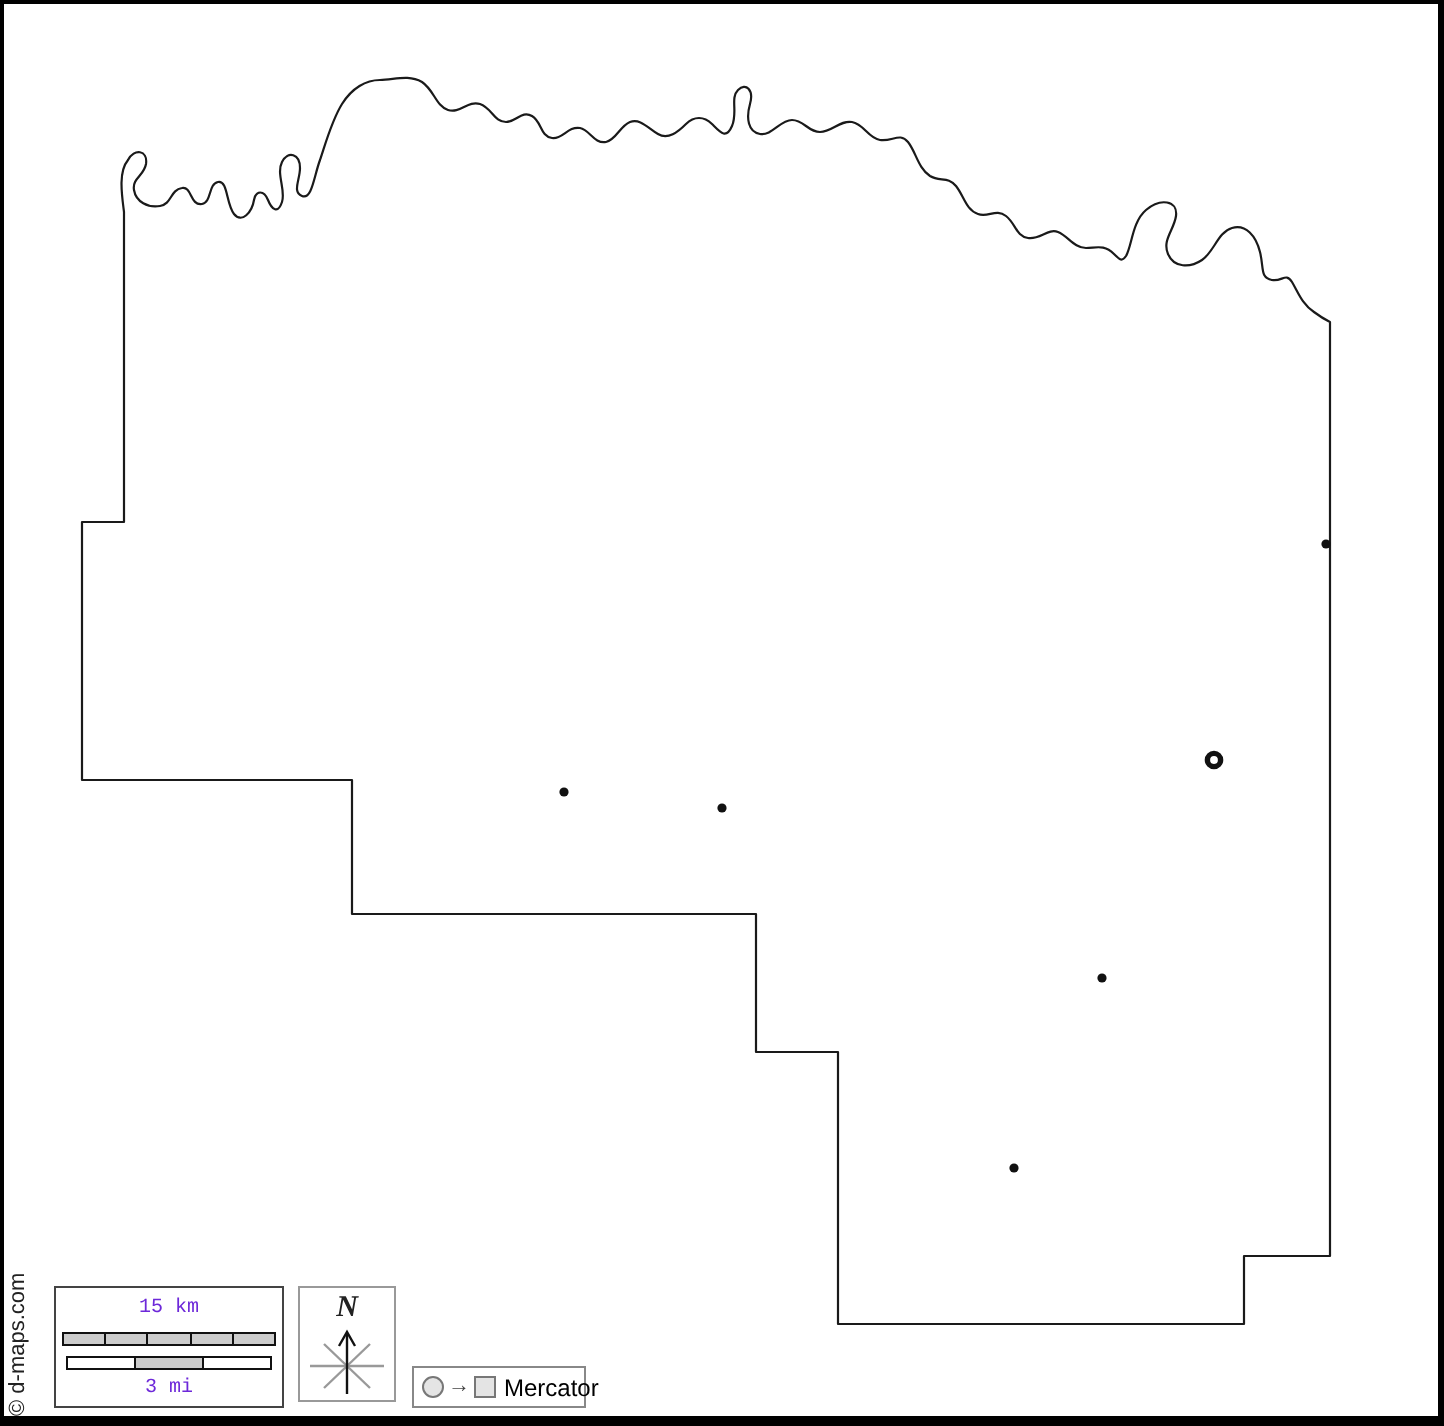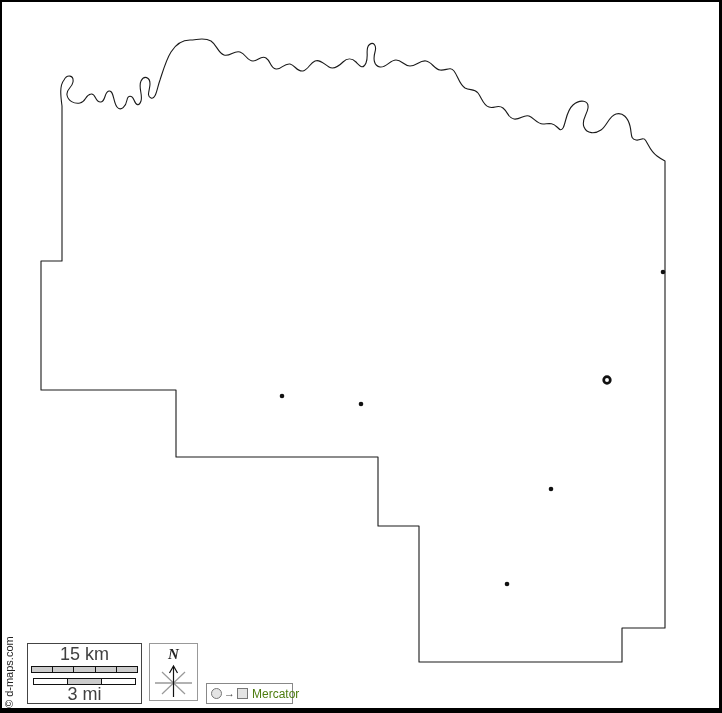--- a/index.html
+++ b/index.html
@@ -8,40 +8,40 @@
          border-right:3px solid #000;border-bottom:5px solid #000;pointer-events:none;box-sizing:border-box;}
   .map-svg{position:absolute;left:0;top:0;}
 
   
   .watermark{position:absolute;left:3px;top:708px;transform:rotate(-90deg);transform-origin:0 0;
              width:86px;font-size:11px;color:#222;white-space:nowrap;}
 
   
   .scale-box{position:absolute;left:27px;top:643px;width:115px;height:61px;box-sizing:border-box;
              border:1px solid #444;background:#fff;text-align:center;}
-  .scale-label{font-family:Liberation Sans, sans-serif;font-size:18px;color:#404040;line-height:17px;margin-top:2px;}
+  .scale-label{font-family:Liberation Mono, monospace;font-size:10px;color:#6d28d9;line-height:17px;margin-top:2px;}
   .bar{display:flex;width:107px;height:7px;margin:3px auto 0 auto;}
   .bar.mi{width:104px;margin-top:5px;}
   .bar .seg{flex:1;border:1px solid #111;margin-left:-1px;box-sizing:border-box;}
   .bar .seg:first-child{margin-left:0;}
   .seg.g{background:#cccccc;} .seg.w{background:#ffffff;}
 
   
   .north-box{position:absolute;left:149px;top:643px;width:49px;height:58px;box-sizing:border-box;
              border:1px solid #999;background:#fff;text-align:center;}
   .north-label{font-family:"Liberation Serif",serif;font-style:italic;font-weight:600;
                font-size:15px;color:#222;line-height:18px;margin-top:1px;}
 
   
   .proj-box{position:absolute;left:206px;top:683px;width:87px;height:21px;box-sizing:border-box;
             border:1px solid #888;background:#fff;display:flex;align-items:center;padding-left:4px;}
   .proj-circle{width:9px;height:9px;border:1.5px solid #777;border-radius:50%;background:#e4e4e4;flex:none;}
   .proj-arrow{font-size:11px;color:#444;margin:0 2px;line-height:1;}
   .proj-square{width:9px;height:9px;border:1.5px solid #777;background:#e4e4e4;flex:none;}
-  .proj-label{font-size:12px;color:#4d7c0f;margin-left:4px;text-align:center;}
+  .proj-label{font-size:12px;color:#000000;margin-left:4px;text-align:center;}
 </style>
 </head>
 <body>
 
 <div class="screen">
 
   <svg class="map-svg" width="722" height="713" viewBox="0 0 722 713">
 
     <path fill="#ffffff" stroke="#1a1a1a" stroke-width="1.1" stroke-linejoin="round" d="M 62 106
          C 61 98 59 86 64 80 C 67 74 74 75 73 82 C 72 88 66 89 67 95

